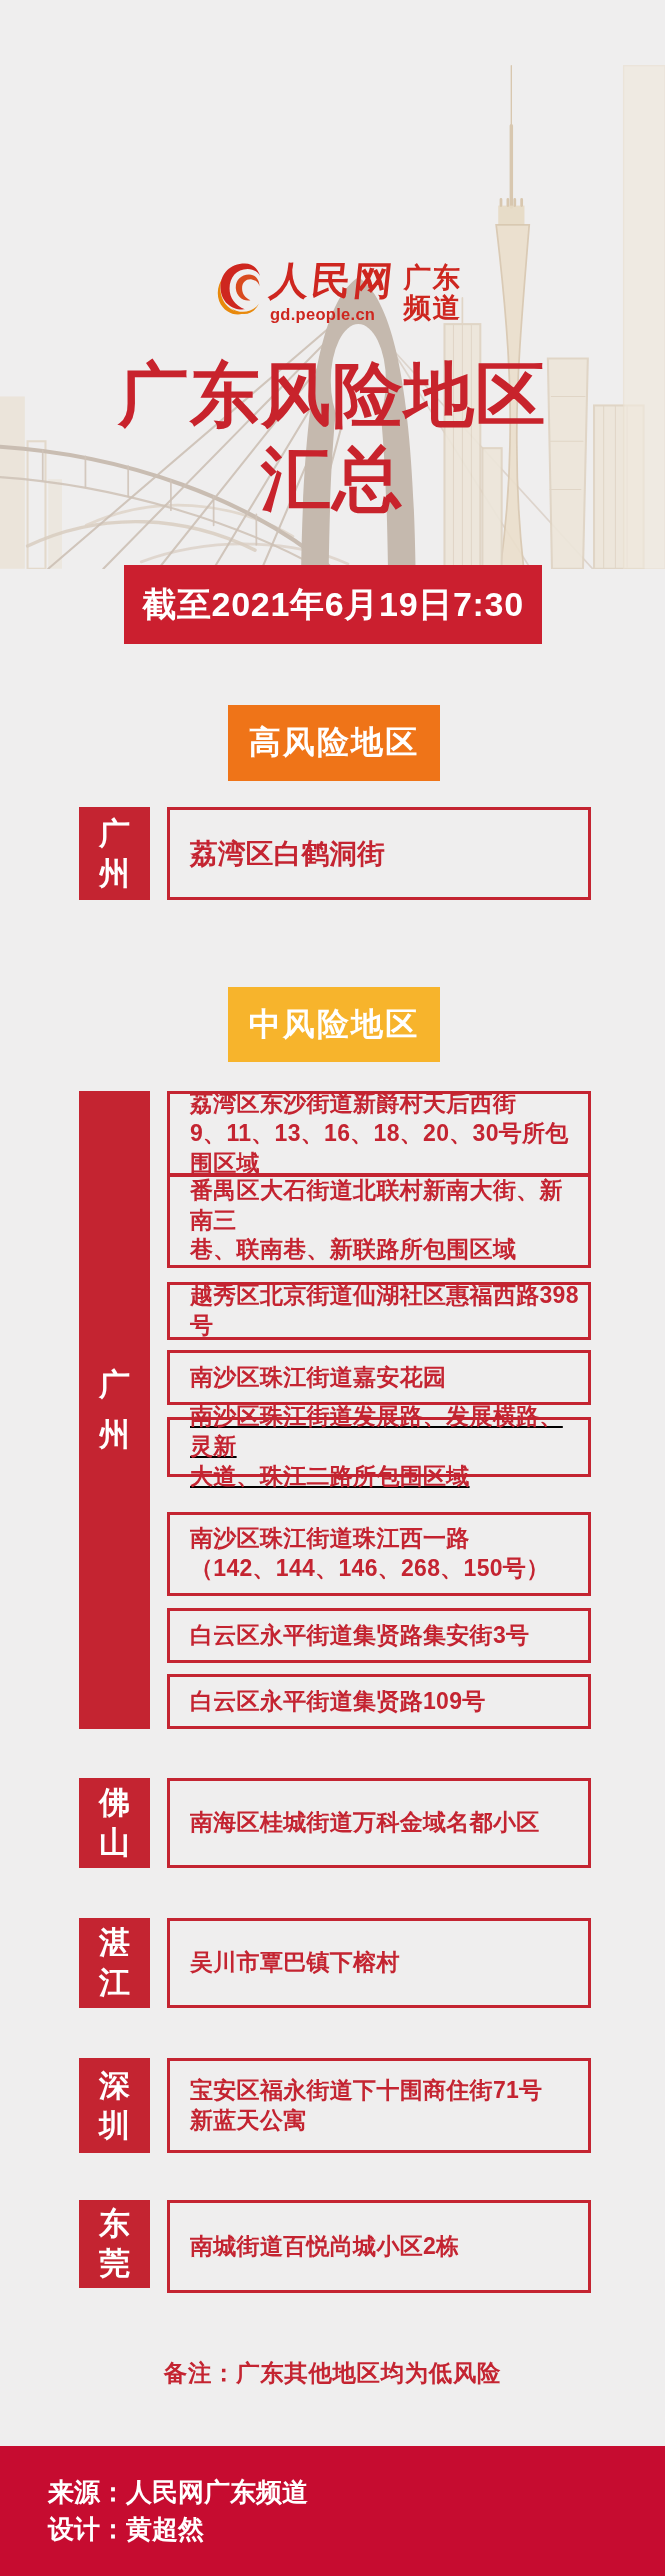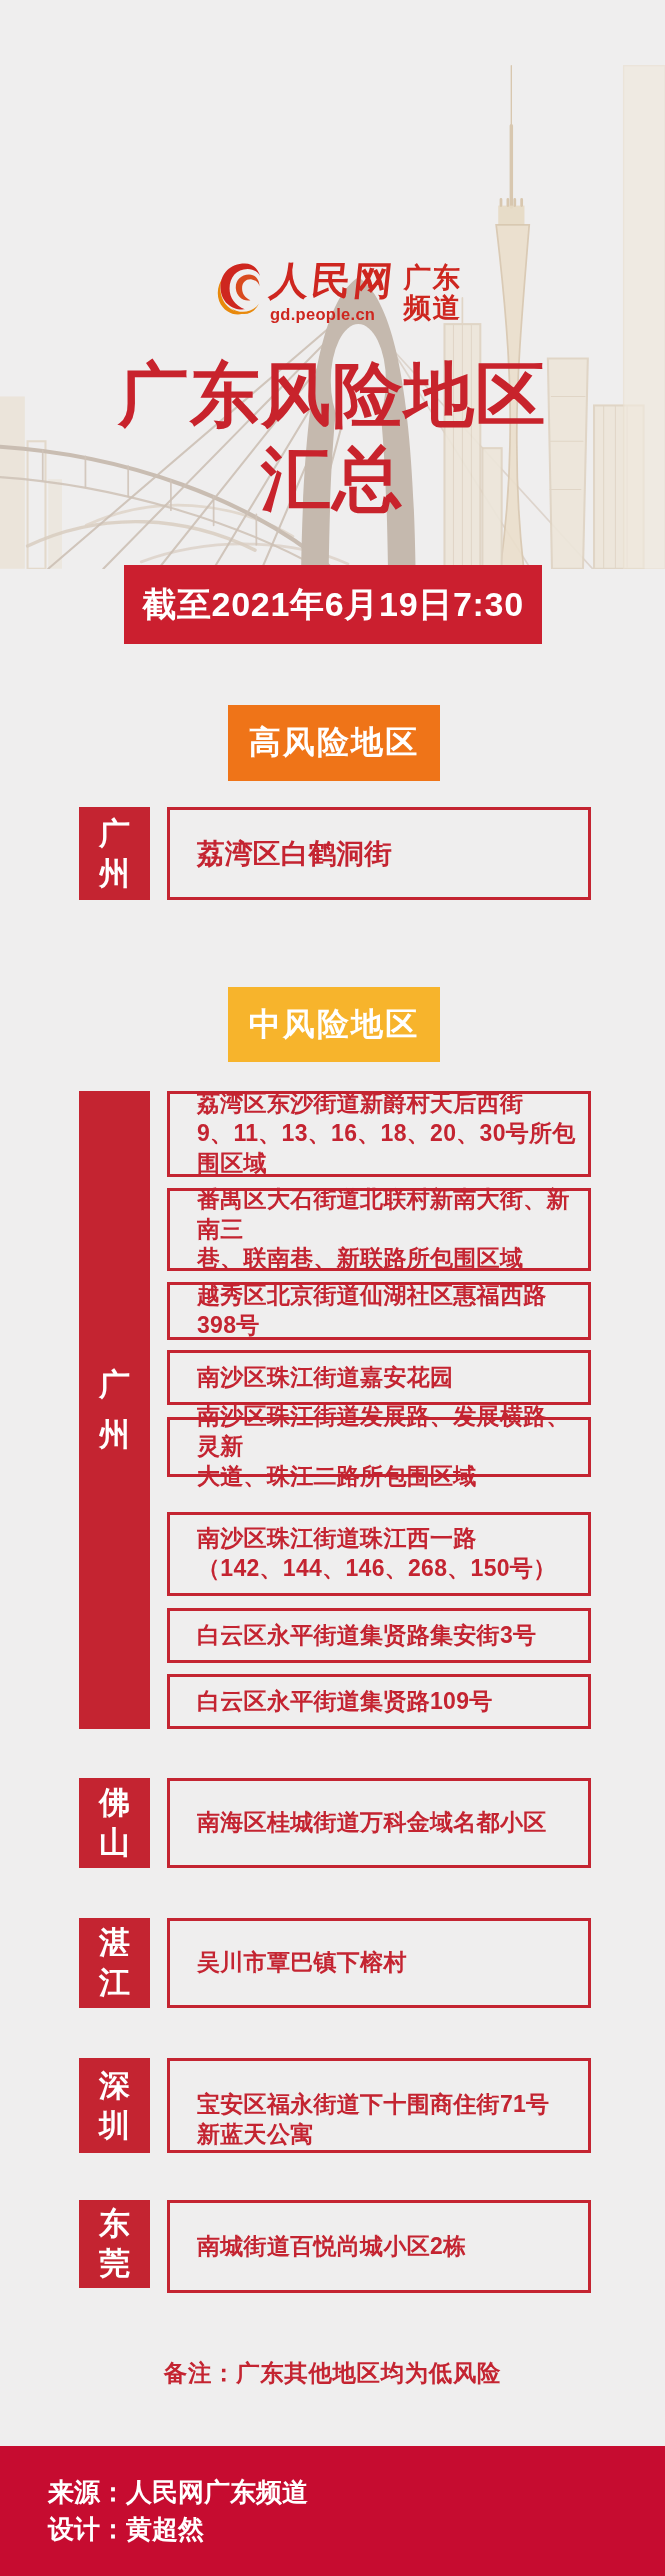--- a/index.html
+++ b/index.html
@@ -33,21 +33,21 @@
   .pill.mid{top:987px;height:75px;background:#F7B42C;}
 
   
   .section{position:absolute;left:79px;width:512px;}
   .city{position:absolute;left:0;top:0;width:71px;height:100%;background:#C42431;
     display:flex;align-items:center;justify-content:center;}
   .city span{display:inline-block;width:1.12em;word-break:break-all;text-align:center;
     color:#fff;font-size:31px;font-weight:800;line-height:1.28;}
   .city.tall span{line-height:1.62;}
   .entry{position:absolute;left:88px;width:424px;box-sizing:border-box;border:3.4px solid #C42431;
-    display:flex;align-items:center;padding-left:27px;padding-right:5.5px;background:transparent;}
+    display:flex;align-items:center;padding-left:20px;padding-right:5.5px;background:transparent;}
   .entry span{color:#C42431;font-weight:700;font-size:23px;line-height:1.3;white-space:pre-line;letter-spacing:0.3px;}
   .entry.lg span{font-size:27.6px;}
 
   
   .note{position:absolute;top:2357px;left:0;width:665px;text-align:center;
     color:#C42431;font-size:23.4px;font-weight:800;letter-spacing:0.7px;}
   .footer{position:absolute;top:2446px;left:0;width:665px;height:130px;background:#C60C30;
     box-sizing:border-box;padding:27.6px 0 0 48px;color:#fff;font-size:26px;font-weight:700;line-height:1.45;}
 </style>
 </head>
@@ -134,31 +134,31 @@
   <div class="pill mid">中风险地区</div>
 
   <div class="section" style="top:1091px;height:638px;">
     <div class="city tall">
       <span>广州</span>
     </div>
     <div class="entry" style="top:0;height:86px;">
       <span>荔湾区东沙街道新爵村天后西街
 9、11、13、16、18、20、30号所包围区域</span>
     </div>
-    <div class="entry" style="top:97px;height:83px;">
+    <div class="entry" style="top:82px;height:95px;">
       <span>番禺区大石街道北联村新南大街、新南三
 巷、联南巷、新联路所包围区域</span>
     </div>
     <div class="entry" style="top:191px;height:58px;">
       <span>越秀区北京街道仙湖社区惠福西路398号</span>
     </div>
     <div class="entry" style="top:259px;height:55px;">
       <span>南沙区珠江街道嘉安花园</span>
     </div>
-    <div class="entry" style="top:326px;height:60px;">
+    <div class="entry" style="top:326px;height:60px;text-decoration:underline;">
       <span>南沙区珠江街道发展路、发展横路、灵新
 大道、珠江二路所包围区域</span>
     </div>
     <div class="entry" style="top:421px;height:84px;">
       <span>南沙区珠江街道珠江西一路
 （142、144、146、268、150号）</span>
     </div>
     <div class="entry" style="top:517px;height:55px;">
       <span>白云区永平街道集贤路集安街3号</span>
     </div>
@@ -182,21 +182,21 @@
     </div>
     <div class="entry" style="top:0;height:90px;">
       <span>吴川市覃巴镇下榕村</span>
     </div>
   </div>
 
   <div class="section" style="top:2058px;height:95px;">
     <div class="city">
       <span>深圳</span>
     </div>
-    <div class="entry" style="top:0;height:95px;align-items:flex-end;">
+    <div class="entry" style="top:0;height:95px;">
       <span>宝安区福永街道下十围商住街71号
 新蓝天公寓</span>
     </div>
   </div>
 
   <div class="section" style="top:2200px;height:88px;">
     <div class="city">
       <span>东莞</span>
     </div>
     <div class="entry" style="top:0;height:93px;">

